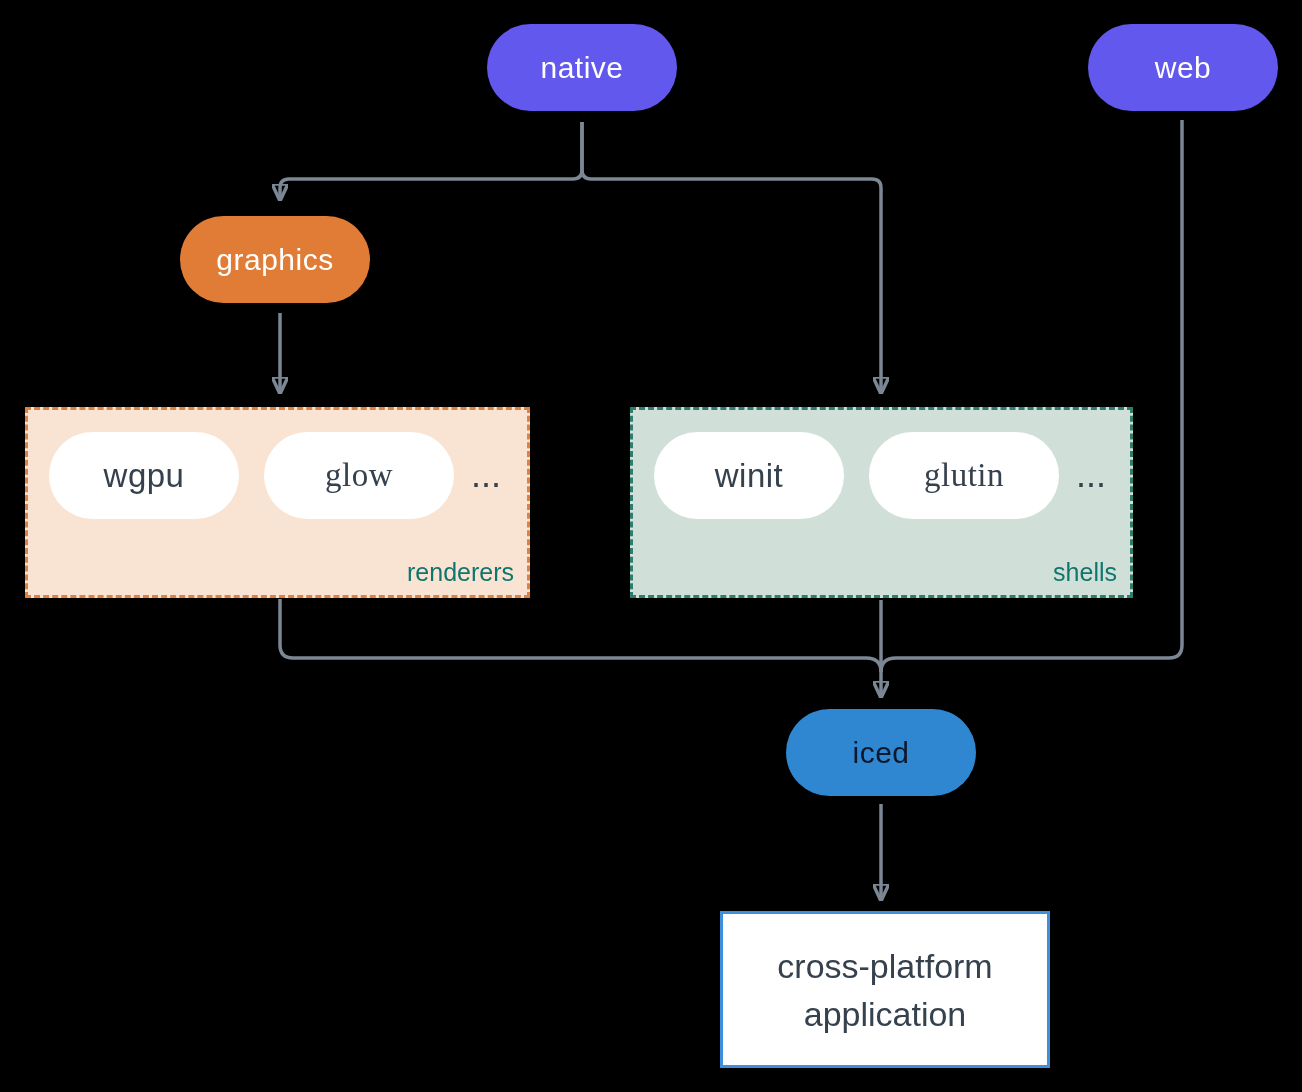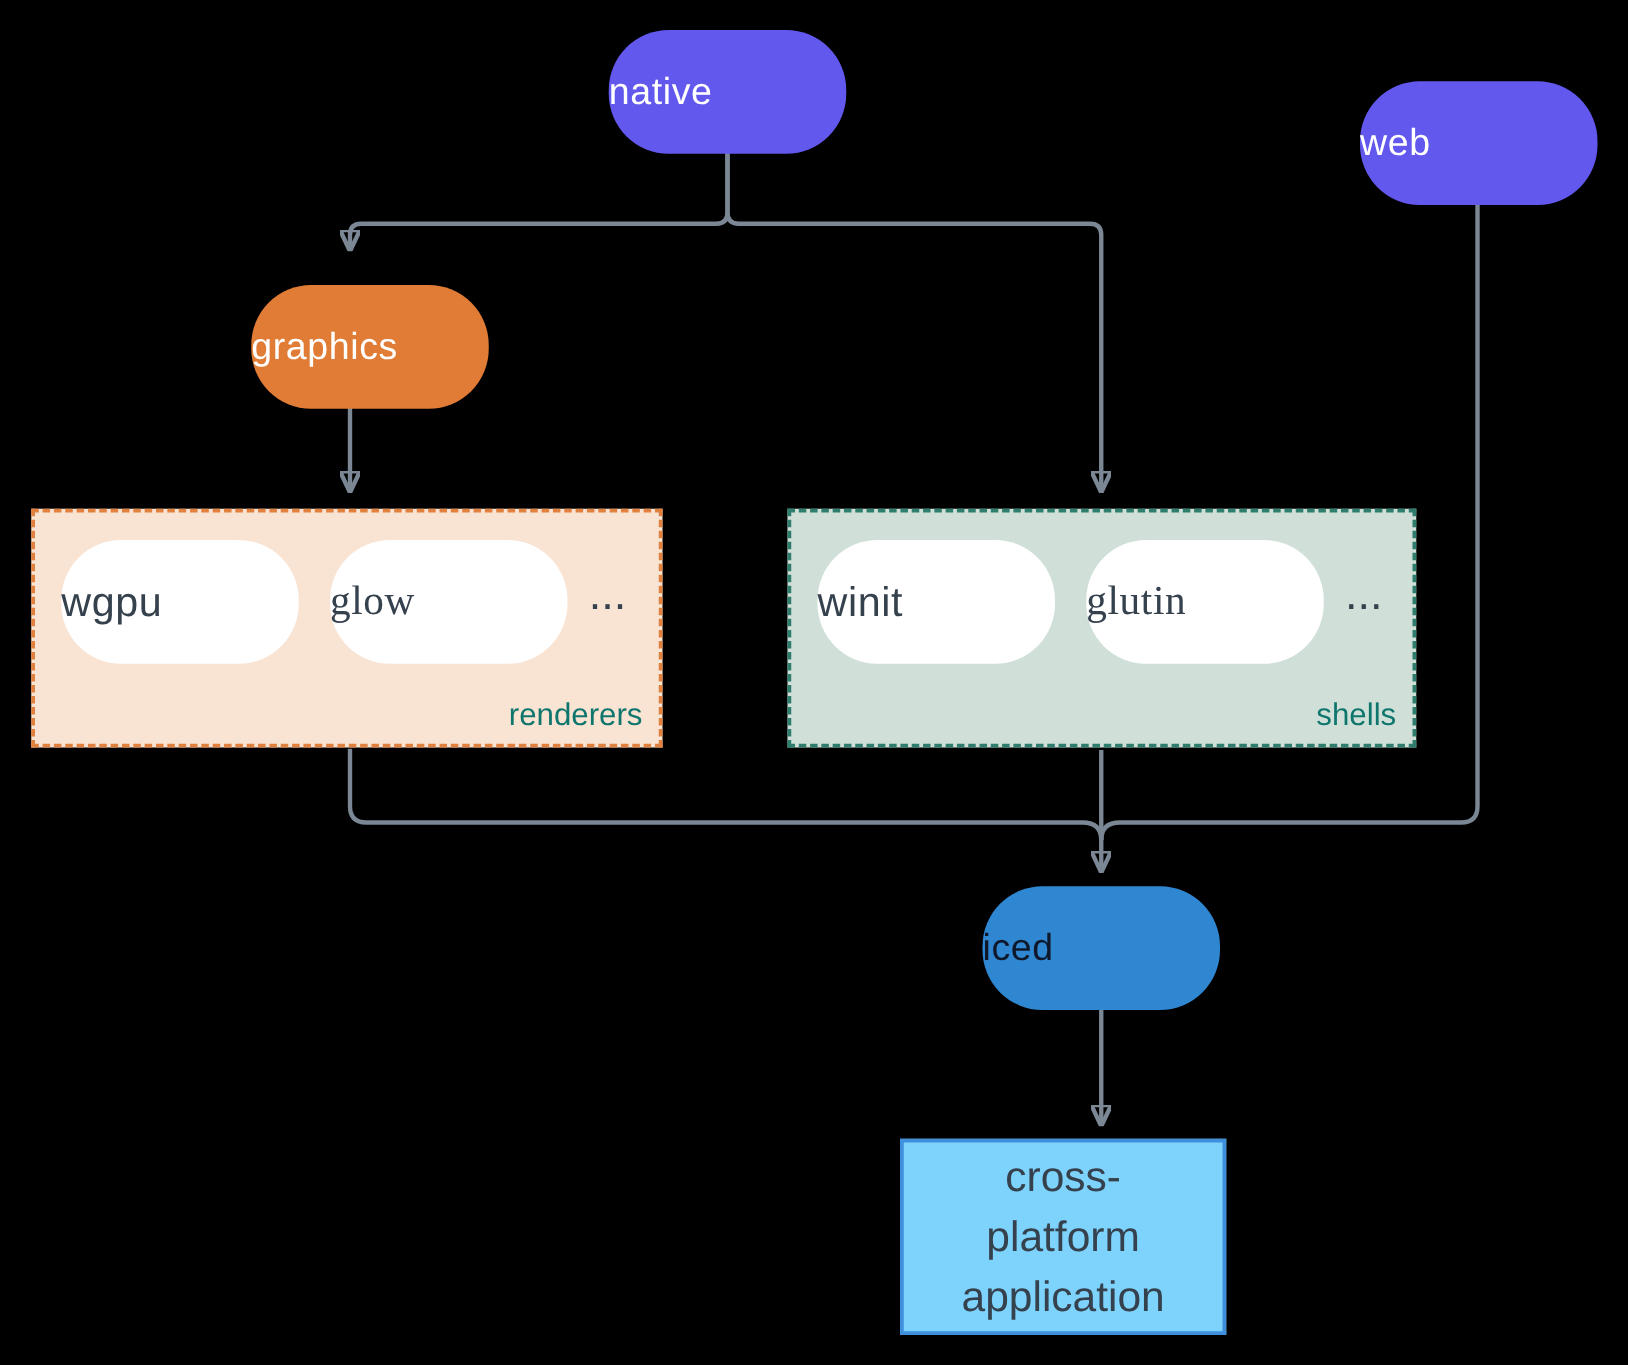--- a/index.html
+++ b/index.html
@@ -8,23 +8,23 @@
     width:1302px; height:1092px;
     background:#000000;
     font-family:"Liberation Sans", sans-serif;
     overflow:hidden;
   }
   .wires { position:absolute; left:0; top:0; width:1302px; height:1092px; }
   .wires path { stroke:#7b8794; stroke-width:3.5; fill:none; }
 
   .pill {
     position:absolute;
-    width:190px; height:99px;
+    width:190px; height:87px;
     border-radius:48px;
-    display:flex; align-items:center; 
+    display:flex; align-items:center; justify-content:center;
     font-size:30px; letter-spacing:0.5px;
   }
   .pill.purple { background:#6258ee; color:#ffffff; }
   .pill.orange { background:#e07c35; color:#ffffff; }
   .pill.blue   { background:#2f87d2; color:#0f172a; }
   .pill.white  { background:#ffffff; color:#36414e; font-size:33px; }
 
   .group {
     position:absolute;
     width:505px; height:191px;
@@ -39,28 +39,28 @@
   .ellipsis {
     position:absolute; left:443px; top:44px;
     font-size:36px; color:#36414e;
   }
   .group-label {
     position:absolute; right:13px; bottom:8px;
     font-size:25px; color:#0f766e;
   }
 
   .node-native   { left:487px; top:24px; }
-  .node-web      { left:1088px; top:24px;margin-top:41px; }
-  .node-graphics { left:201px; top:216px;margin-top:12px; }
+  .node-web      { left:1088px; top:24px; }
+  .node-graphics { left:180px; top:216px; }
   .node-iced     { left:786px; top:709px; }
 
   .app-box {
     position:absolute; left:720px; top:911px;
-    width:261px; height:157px;
-    background:#7dd3fc;
+    width:330px; height:157px;
+    background:#ffffff;
     border:3px solid #3f8fdd;
     box-sizing:border-box;
     display:flex; align-items:center; justify-content:center;
     text-align:center;
     padding:0 26px;
     font-size:34px; line-height:48px; color:#36414e;
   }
 </style>
 </head>
 <body>

